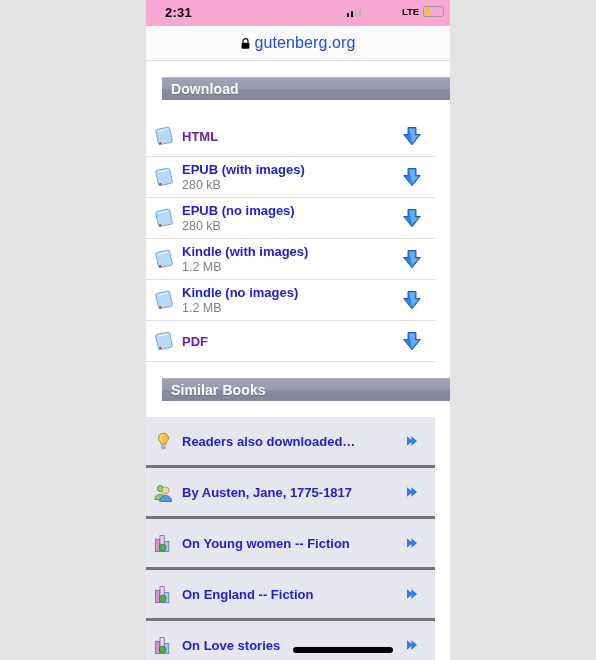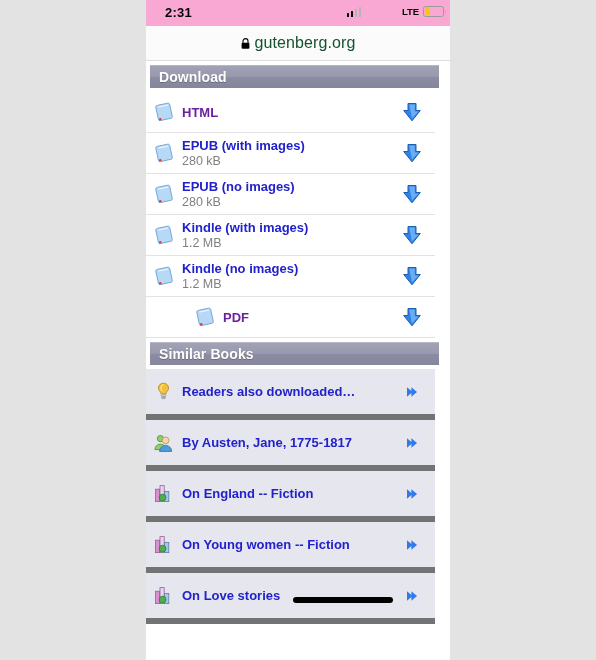--- a/index.html
+++ b/index.html
@@ -112,29 +112,29 @@
     align-items: center;
     gap: 5px;
   }
   .lock-icon {
     display: block;
     width: 9px;
     height: 11px;
   }
   .url-text {
     font-size: 16px;
-    color: #14532d;
+    color: #1d4ed8;
     letter-spacing: 0.1px;
   }
 
   
   .section-header {
     width: 289px;
     height: 23px;
-    margin: 4px;
+    margin: 16px;
     background: linear-gradient(to bottom, #a2a2b6 0%, #9999ad 48%, #8b8ba1 52%, #85859c 100%);
     border-top: 1px solid #b6b6c6;
     display: flex;
     align-items: center;
     box-sizing: border-box;
   }
   .section-header .label {
     font-size: 14px;
     font-weight: bold;
     color: #ffffff;
@@ -148,21 +148,21 @@
   .dl-row {
     position: relative;
     width: 289px;
     height: 41px;
     box-sizing: border-box;
     border-bottom: 1px solid #e2e2e2;
     display: flex;
     align-items: center;
     background: #ffffff;
   }
-  .dl-row:last-child { border-bottom: 1px solid #e2e2e2; padding-left: 41px; }
+  .dl-row:last-child { border-bottom: 1px solid #e2e2e2; }
   .book-icon {
     width: 18px;
     height: 21px;
     margin-left: 9px;
     margin-right: 9px;
     flex: none;
   }
   .dl-text { flex: 1 1 auto; }
   .dl-title {
     font-size: 13px;
@@ -184,21 +184,21 @@
   }
 
   
   .sb-list { width: 304px; }
   .sb-row {
     position: relative;
     width: 289px;
     height: 51px;
     box-sizing: border-box;
     background: #e6e6ef;
-    border-bottom: 6px solid #737373;
+    border-bottom: 3px solid #737373;
     display: flex;
     align-items: center;
   }
   .sb-icon {
     width: 21px;
     height: 21px;
     margin-left: 7px;
     margin-right: 8px;
     flex: none;
   }
@@ -396,37 +396,37 @@
     </div>
 
     <div class="sb-row">
       <svg class="sb-icon" viewBox="0 0 21 21">
         <rect x="2.4" y="6.2" width="4.2" height="12.4" fill="#d98fd0" stroke="#9a5f95" stroke-width="0.8"></rect>
         <rect x="7" y="2.6" width="4.2" height="16" fill="#e8d3ef" stroke="#9a5f95" stroke-width="0.8"></rect>
         <rect x="11.6" y="8.4" width="4.2" height="10.2" fill="#a9c6e8" stroke="#5b7fa8" stroke-width="0.8"></rect>
         <circle cx="9.6" cy="14.6" r="3.4" fill="#4caf50" stroke="#2e7d32" stroke-width="0.8"></circle>
       </svg>
       <div class="sb-label">
-        <span>On England -- Fiction</span>
+        <span>On Young women -- Fiction</span>
       </div>
       <svg class="chevron" viewBox="0 0 14 14">
         <path d="M1 2.2 6.6 7 1 11.8Z" fill="#2f7bea"></path>
         <path d="M5.4 2.2 11 7l-5.6 4.8Z" fill="#2f7bea"></path>
       </svg>
     </div>
 
     <div class="sb-row">
       <svg class="sb-icon" viewBox="0 0 21 21">
         <rect x="2.4" y="6.2" width="4.2" height="12.4" fill="#d98fd0" stroke="#9a5f95" stroke-width="0.8"></rect>
         <rect x="7" y="2.6" width="4.2" height="16" fill="#e8d3ef" stroke="#9a5f95" stroke-width="0.8"></rect>
         <rect x="11.6" y="8.4" width="4.2" height="10.2" fill="#a9c6e8" stroke="#5b7fa8" stroke-width="0.8"></rect>
         <circle cx="9.6" cy="14.6" r="3.4" fill="#4caf50" stroke="#2e7d32" stroke-width="0.8"></circle>
       </svg>
       <div class="sb-label">
-        <span>On Young women -- Fiction</span>
+        <span>On England -- Fiction</span>
       </div>
       <svg class="chevron" viewBox="0 0 14 14">
         <path d="M1 2.2 6.6 7 1 11.8Z" fill="#2f7bea"></path>
         <path d="M5.4 2.2 11 7l-5.6 4.8Z" fill="#2f7bea"></path>
       </svg>
     </div>
 
     <div class="sb-row">
       <svg class="sb-icon" viewBox="0 0 21 21">
         <rect x="2.4" y="6.2" width="4.2" height="12.4" fill="#d98fd0" stroke="#9a5f95" stroke-width="0.8"></rect>

